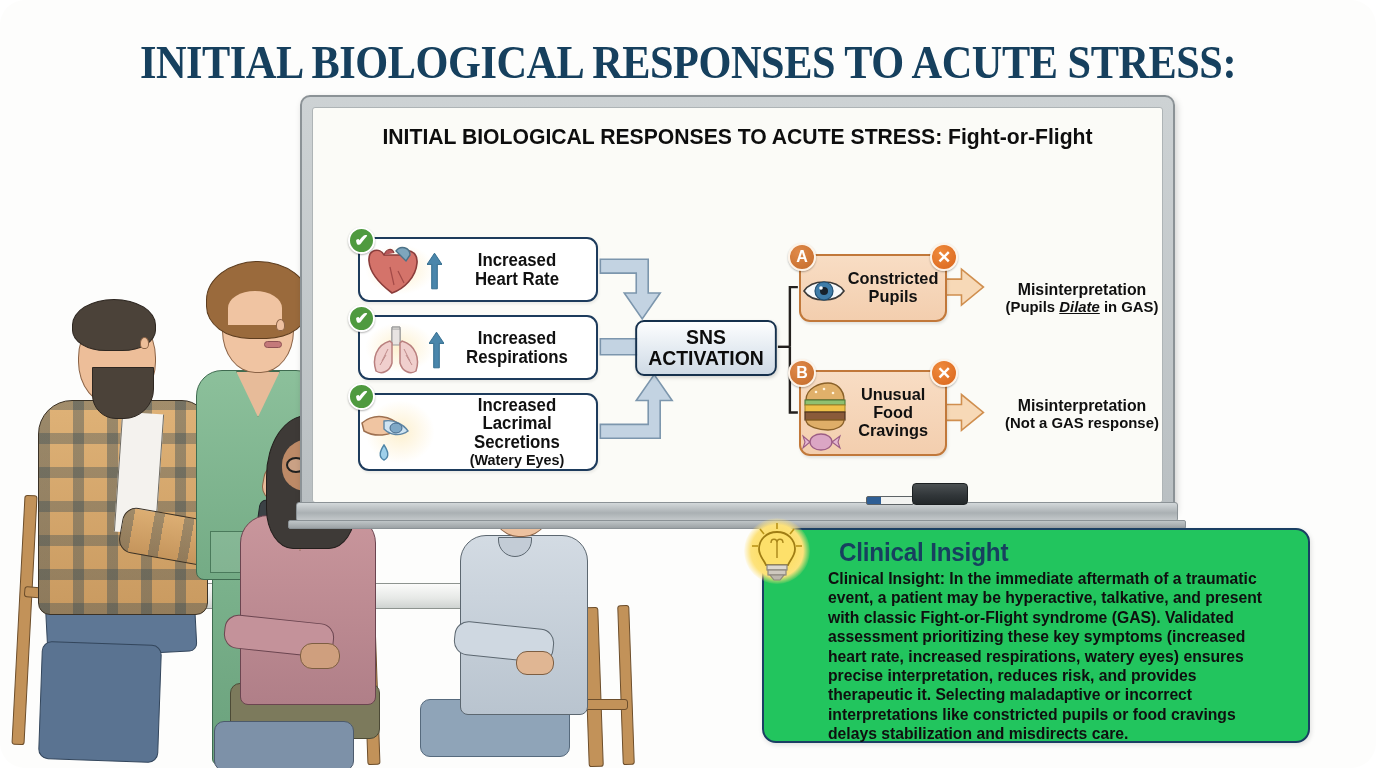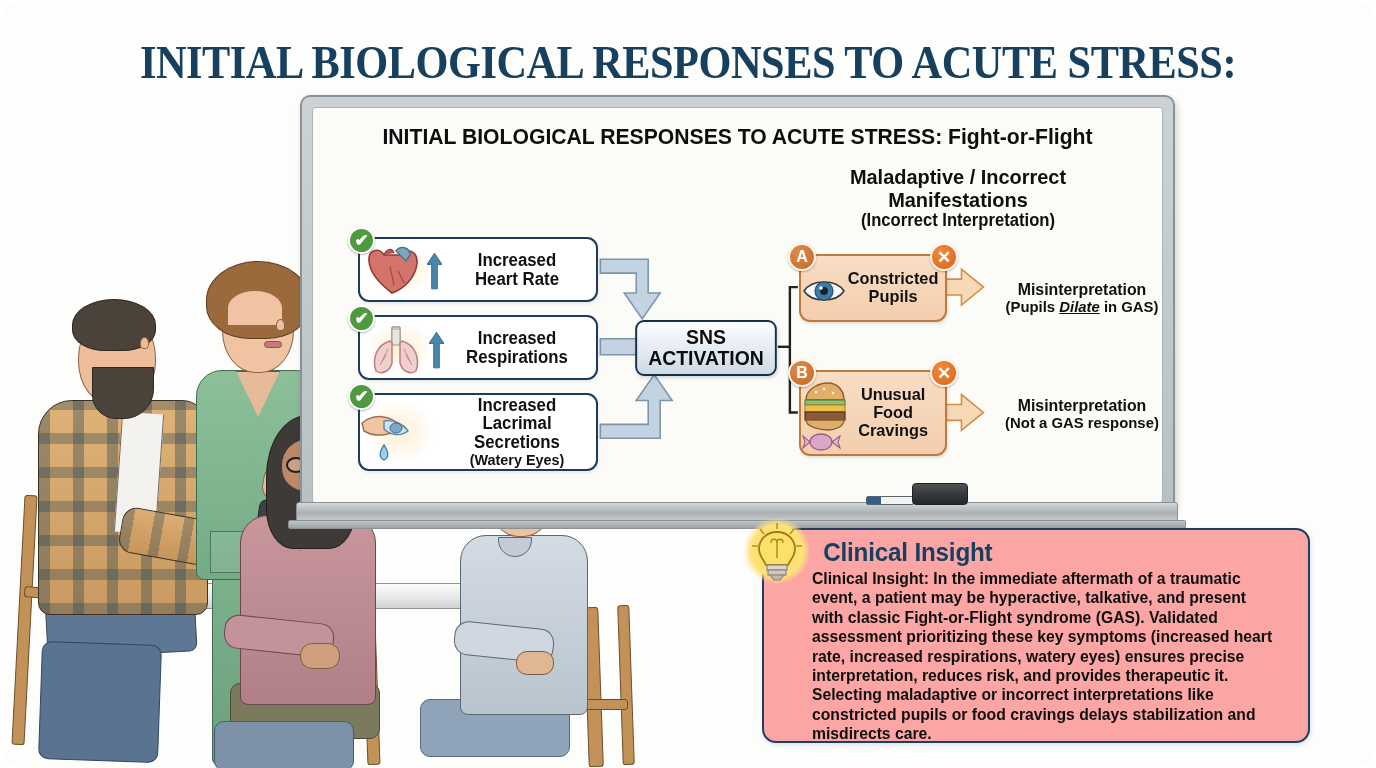--- a/index.html
+++ b/index.html
@@ -177,22 +177,22 @@
   #mis-1 { top:172px; }
   #mis-2 { top:288px; }
   .em-dil { font-style:italic; text-decoration:underline; }
 
   
   #connectors { position:absolute; left:0; top:0; width:100%; height:100%; }
 
   
   #insight {
     position:absolute; left:762px; top:528px; width:548px; height: 215px;
-    background:#fca5a5; border:2.6px solid #1a3f63; border-radius:14px;
-    padding: 8px 16px 10px 48px;
+    background:#22c55e; border:2.6px solid #1a3f63; border-radius:14px;
+    padding: 8px 16px 10px 64px;
     box-shadow: 1px 2px 5px rgba(0,0,0,.12);
   }
   #bulb-wrap { position:absolute; left:744px; top:518px; width:66px; height:66px; z-index:9; }
   #bulb-glow { position:absolute; left:0; top:0; width:66px; height:66px; border-radius:50%;
     background: radial-gradient(circle at 50% 50%, #fcd94b 0%, #fde27b 56%, rgba(253,226,123,0) 72%); }
   #insight-title {
     font-family:"Liberation Sans", sans-serif;
     font-size:25px; font-weight:bold; color:#17405f; letter-spacing:-0.2px;
     transform:scaleX(0.97); margin-left:4px;
   }
@@ -297,25 +297,20 @@
       <div style="position:absolute; left:534px; top:412px; width:14px; height:5px; background:#b8716f; border-radius:3px;"></div>
     </div>
 
   </div>
 
   <div id="whiteboard">
     <div id="board-surface">
 
       <div id="board-title">INITIAL BIOLOGICAL RESPONSES TO ACUTE STRESS: Fight-or-Flight</div>
 
-      <div class="col-head" id="head-right">
-        <div class="h1">Maladaptive / Incorrect</div>
-        <div class="h1">Manifestations</div>
-        <div class="h2">(Incorrect Interpretation)</div>
-      </div>
 
       <svg id="connectors" viewBox="0 0 851 396" preserveAspectRatio="none">
 
         <path d="M288 160 L332 160 L332 186 L344 186 L338 204 L332 186 L332 186" fill="none" stroke="#9fb6cb" stroke-width="0"></path>
         <g fill="#c3d3e2" stroke="#7c96ad" stroke-width="1.6">
 
           <path d="M288 152 L336 152 L336 186 L348 186 L330 212 L312 186 L324 186 L324 166 L288 166 Z"></path>
 
           <path d="M288 232 L344 232 L344 222 L366 240 L344 258 L344 248 L288 248 Z"></path>
 

